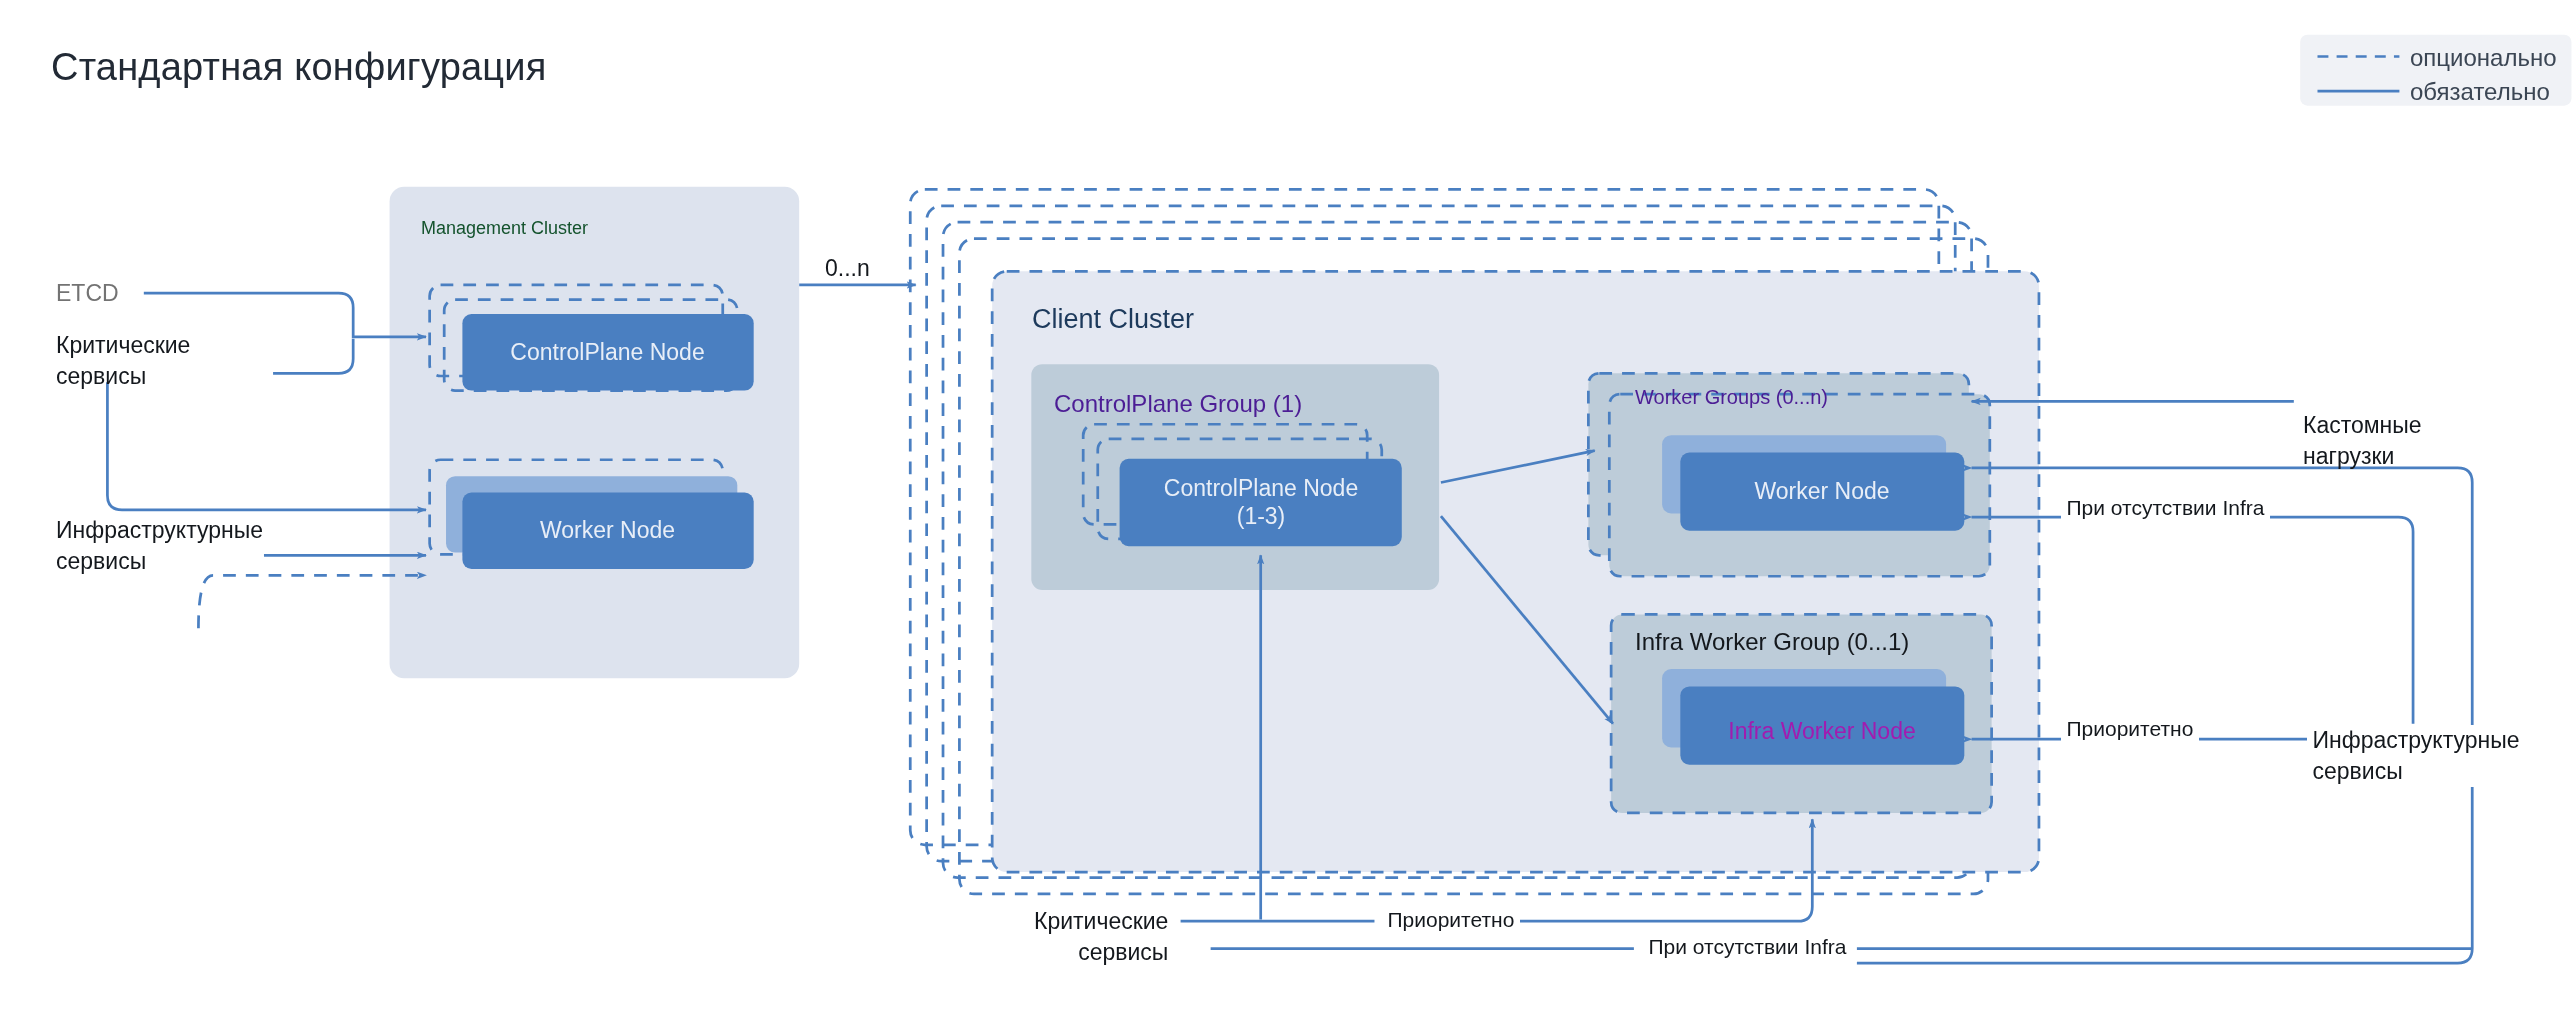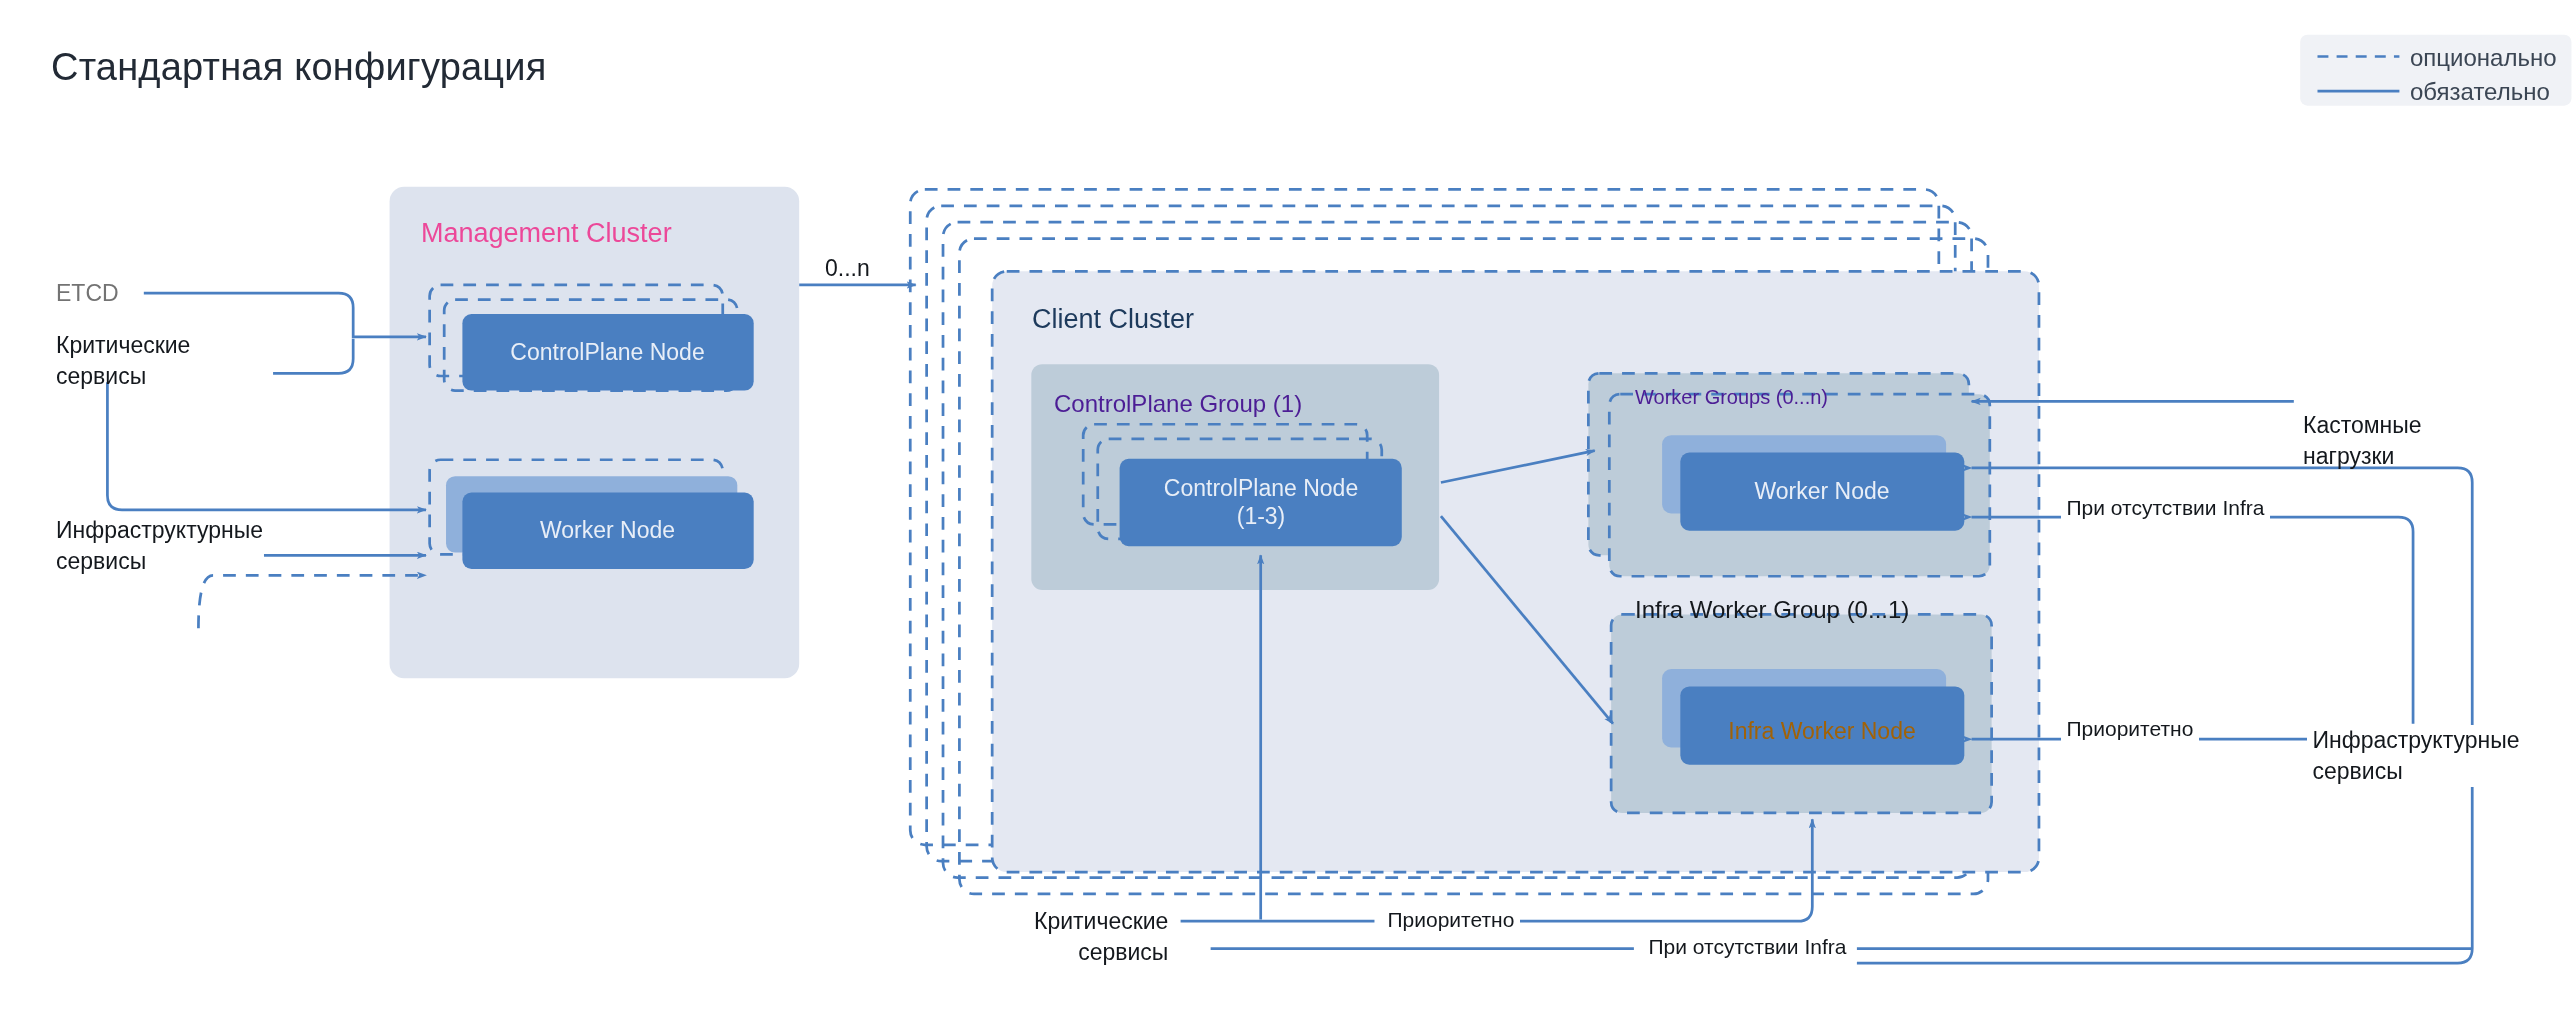--- a/index.html
+++ b/index.html
@@ -121,37 +121,37 @@
       <line x1="2546" y1="62" x2="2636" y2="62" stroke="#4a7fc1" stroke-width="3" stroke-dasharray="12 9"></line>
       <line x1="2546" y1="100" x2="2636" y2="100" stroke="#4a7fc1" stroke-width="3"></line>
     </g>
   </svg>
 
   <div class="ttl" style="position:absolute;left:51px;top:46px;font-size:38px;color:#222a35;letter-spacing:0.2px;">Стандартная  конфигурация</div>
 
   <div style="position:absolute;left:2410px;top:44px;font-size:24px;color:#3b4654;">опционально</div>
   <div style="position:absolute;left:2410px;top:78px;font-size:24px;color:#3b4654;">обязательно</div>
 
-  <div style="position:absolute;left:421px;top:218px;font-size:27px;color:#ec4899;">Management Cluster</div>
+  <div style="position:absolute;left:421px;top:218px;font-size:18px;color:#14532d;">Management Cluster</div>
   <div style="position:absolute;left:462px;top:314px;width:291px;height:76px;display:flex;align-items:center;justify-content:center;font-size:23px;color:#e8eef7;">ControlPlane Node</div>
   <div style="position:absolute;left:462px;top:492px;width:291px;height:76px;display:flex;align-items:center;justify-content:center;font-size:23px;color:#e8eef7;">Worker Node</div>
 
   <div style="position:absolute;left:1032px;top:304px;font-size:27px;color:#1d3a5c;">Client Cluster</div>
 
   <div style="position:absolute;left:1054px;top:390px;font-size:24px;color:#4c1d95;">ControlPlane Group (1)</div>
   <div style="position:absolute;left:1120px;top:459px;width:282px;height:87px;display:flex;flex-direction:column;align-items:center;justify-content:center;font-size:23px;color:#e8eef7;line-height:1.18;">
     <span>ControlPlane Node</span>
     <span>(1-3)</span>
   </div>
 
   <div style="position:absolute;left:1635px;top:386px;font-size:20px;color:#4c1d95;">Worker Groups (0...n)</div>
   <div style="position:absolute;left:1680px;top:452px;width:284px;height:78px;display:flex;align-items:center;justify-content:center;font-size:23px;color:#e8eef7;">Worker Node</div>
 
-  <div style="position:absolute;left:1635px;top:596px;font-size:24px;color:#14181d;">Infra Worker Group (0...1)</div>
-  <div style="position:absolute;left:1680px;top:686px;width:284px;height:90px;display:flex;align-items:center;justify-content:center;font-size:23px;color:#a16207;">Infra Worker Node</div>
+  <div style="position:absolute;left:1635px;top:628px;font-size:24px;color:#14181d;">Infra Worker Group (0...1)</div>
+  <div style="position:absolute;left:1680px;top:686px;width:284px;height:90px;display:flex;align-items:center;justify-content:center;font-size:23px;color:#a21caf;">Infra Worker Node</div>
 
   <div style="position:absolute;left:825px;top:255px;font-size:23px;color:#14181d;">0...n</div>
 
   <div style="position:absolute;left:56px;top:278px;font-size:23px;color:#737373;line-height:1.34;">
     <div>ETCD</div>
   </div>
 
   <div style="position:absolute;left:56px;top:330px;font-size:23px;color:#14181d;line-height:1.34;">
     <div>Критические</div>
     <div>сервисы</div>

